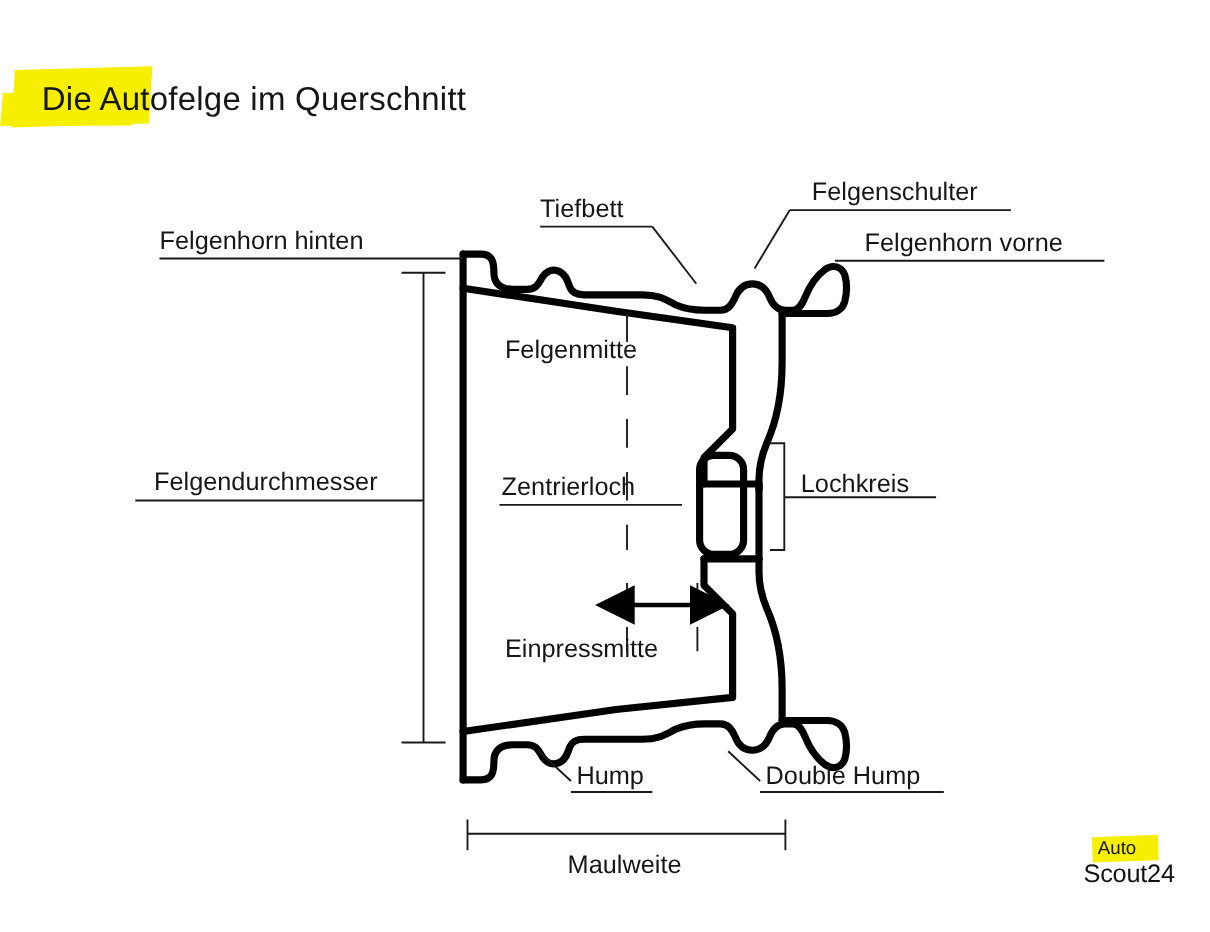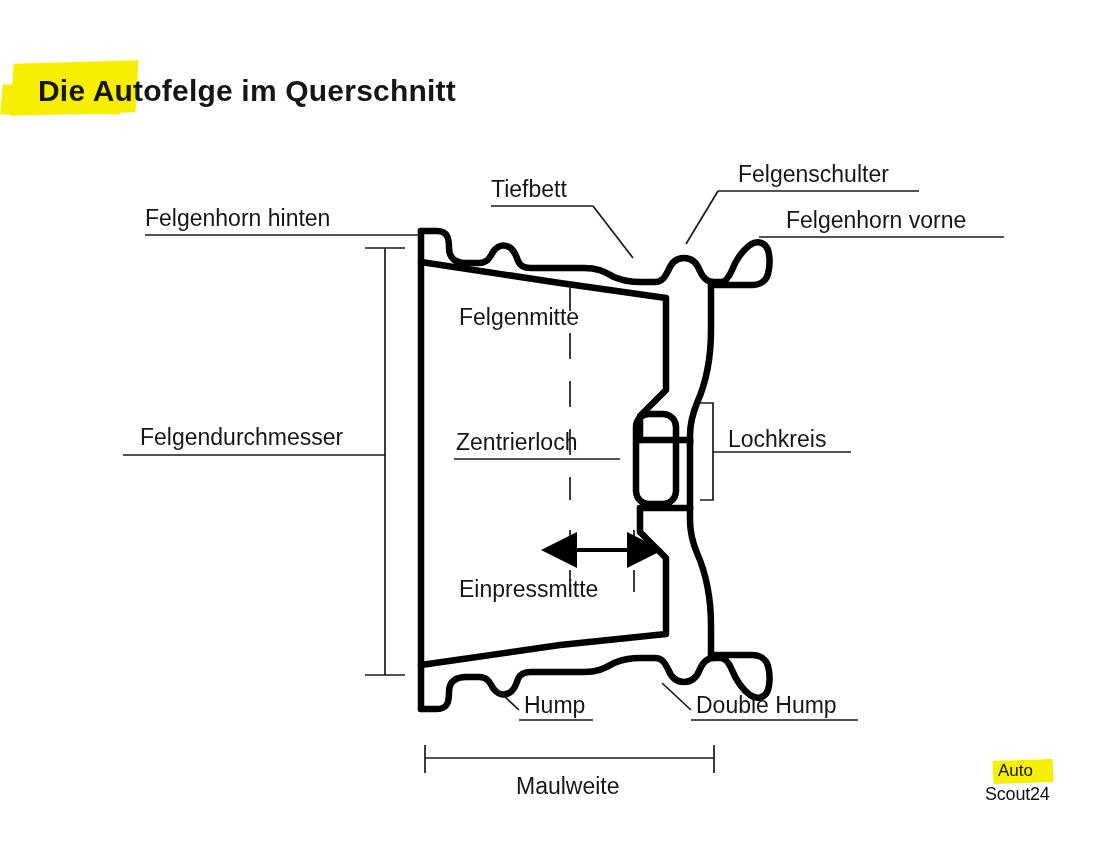--- a/index.html
+++ b/index.html
@@ -41,21 +41,21 @@
     width: 120px;
     height: 30px;
     background: #f6ef00;
     transform: rotate(1.4deg);
   }
   #page-title {
     position: absolute;
     left: 38px;
     top: 16px;
     font-size: 30px;
-    font-weight: 700;
+    font-weight: 400;
     letter-spacing: 0.2px;
     white-space: nowrap;
     color: #161616;
   }
 
   
   #diagram-wrap {
     position: absolute;
     left: 0;
     top: 0;
@@ -134,21 +134,21 @@
     left: 13px;
     top: 1px;
     font-size: 17px;
     line-height: 20px;
     color: #111111;
   }
   #logo-scout {
     position: absolute;
     left: 0px;
     top: 23px;
-    font-size: 18px;
+    font-size: 23px;
     line-height: 22px;
     color: #111111;
     letter-spacing: -0.2px;
   }
 </style>
 </head>
 <body>
 
 <div id="title-block">
   <div id="title-highlight"></div>

